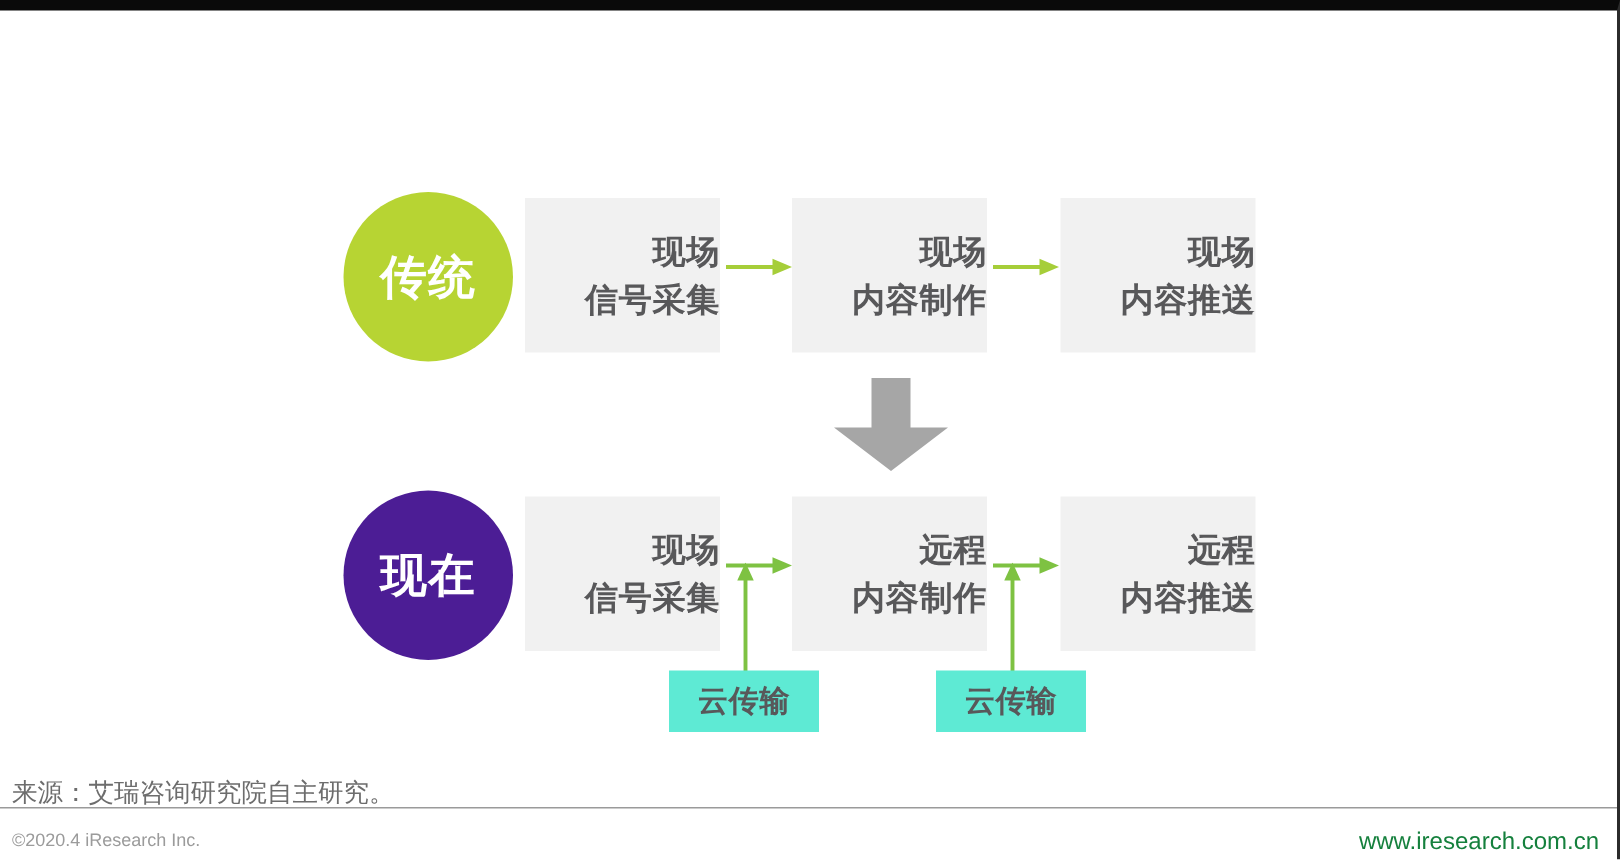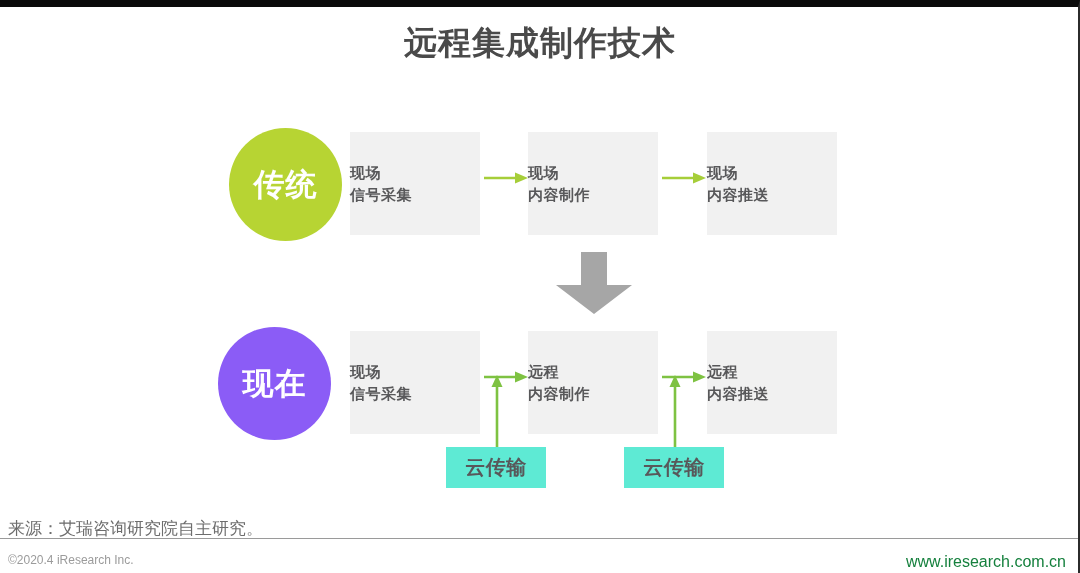--- a/index.html
+++ b/index.html
@@ -42,32 +42,32 @@
     border-radius: 50%;
     display: flex;
     align-items: center;
     justify-content: center;
     color: #ffffff;
     font-size: 31px;
     font-weight: bold;
     letter-spacing: 1px;
   }
   .circle-traditional { left: 229px; top: 121px; background: #b7d433; text-align: right; }
-  .circle-now         { left: 218px; top: 320px; background: #8b5cf6; }
+  .circle-now         { left: 229px; top: 320px; background: #4c1d95; }
 
   
   .box {
     position: absolute;
     background: #f1f1f1;
     display: flex;
     flex-direction: column;
-    align-items: flex-start;
+    align-items: flex-end;
     justify-content: center;
     color: #58585a;
-    font-size: 15px;
+    font-size: 22px;
     font-weight: bold;
     line-height: 1.42;
     letter-spacing: 0.5px;
   }
   .box .ln { display: block; }
 
   .b-r1-c1 { left: 350px; top: 125px; width: 130px; height: 103px; }
   .b-r1-c2 { left: 528px; top: 125px; width: 130px; height: 103px; }
   .b-r1-c3 { left: 707px; top: 125px; width: 130px; height: 103px; }
 
@@ -131,21 +131,20 @@
     font-size: 16px;
     color: #15803d;
     margin-left: 12px;
   }
 </style>
 </head>
 <body>
 
 <div id="slide">
 
-  <div class="title">远程集成制作技术</div>
 
   <div class="circle circle-traditional">
     <span>传统</span>
   </div>
 
   <div class="box b-r1-c1">
     <span class="ln">现场</span>
     <span class="ln">信号采集</span>
   </div>
 

